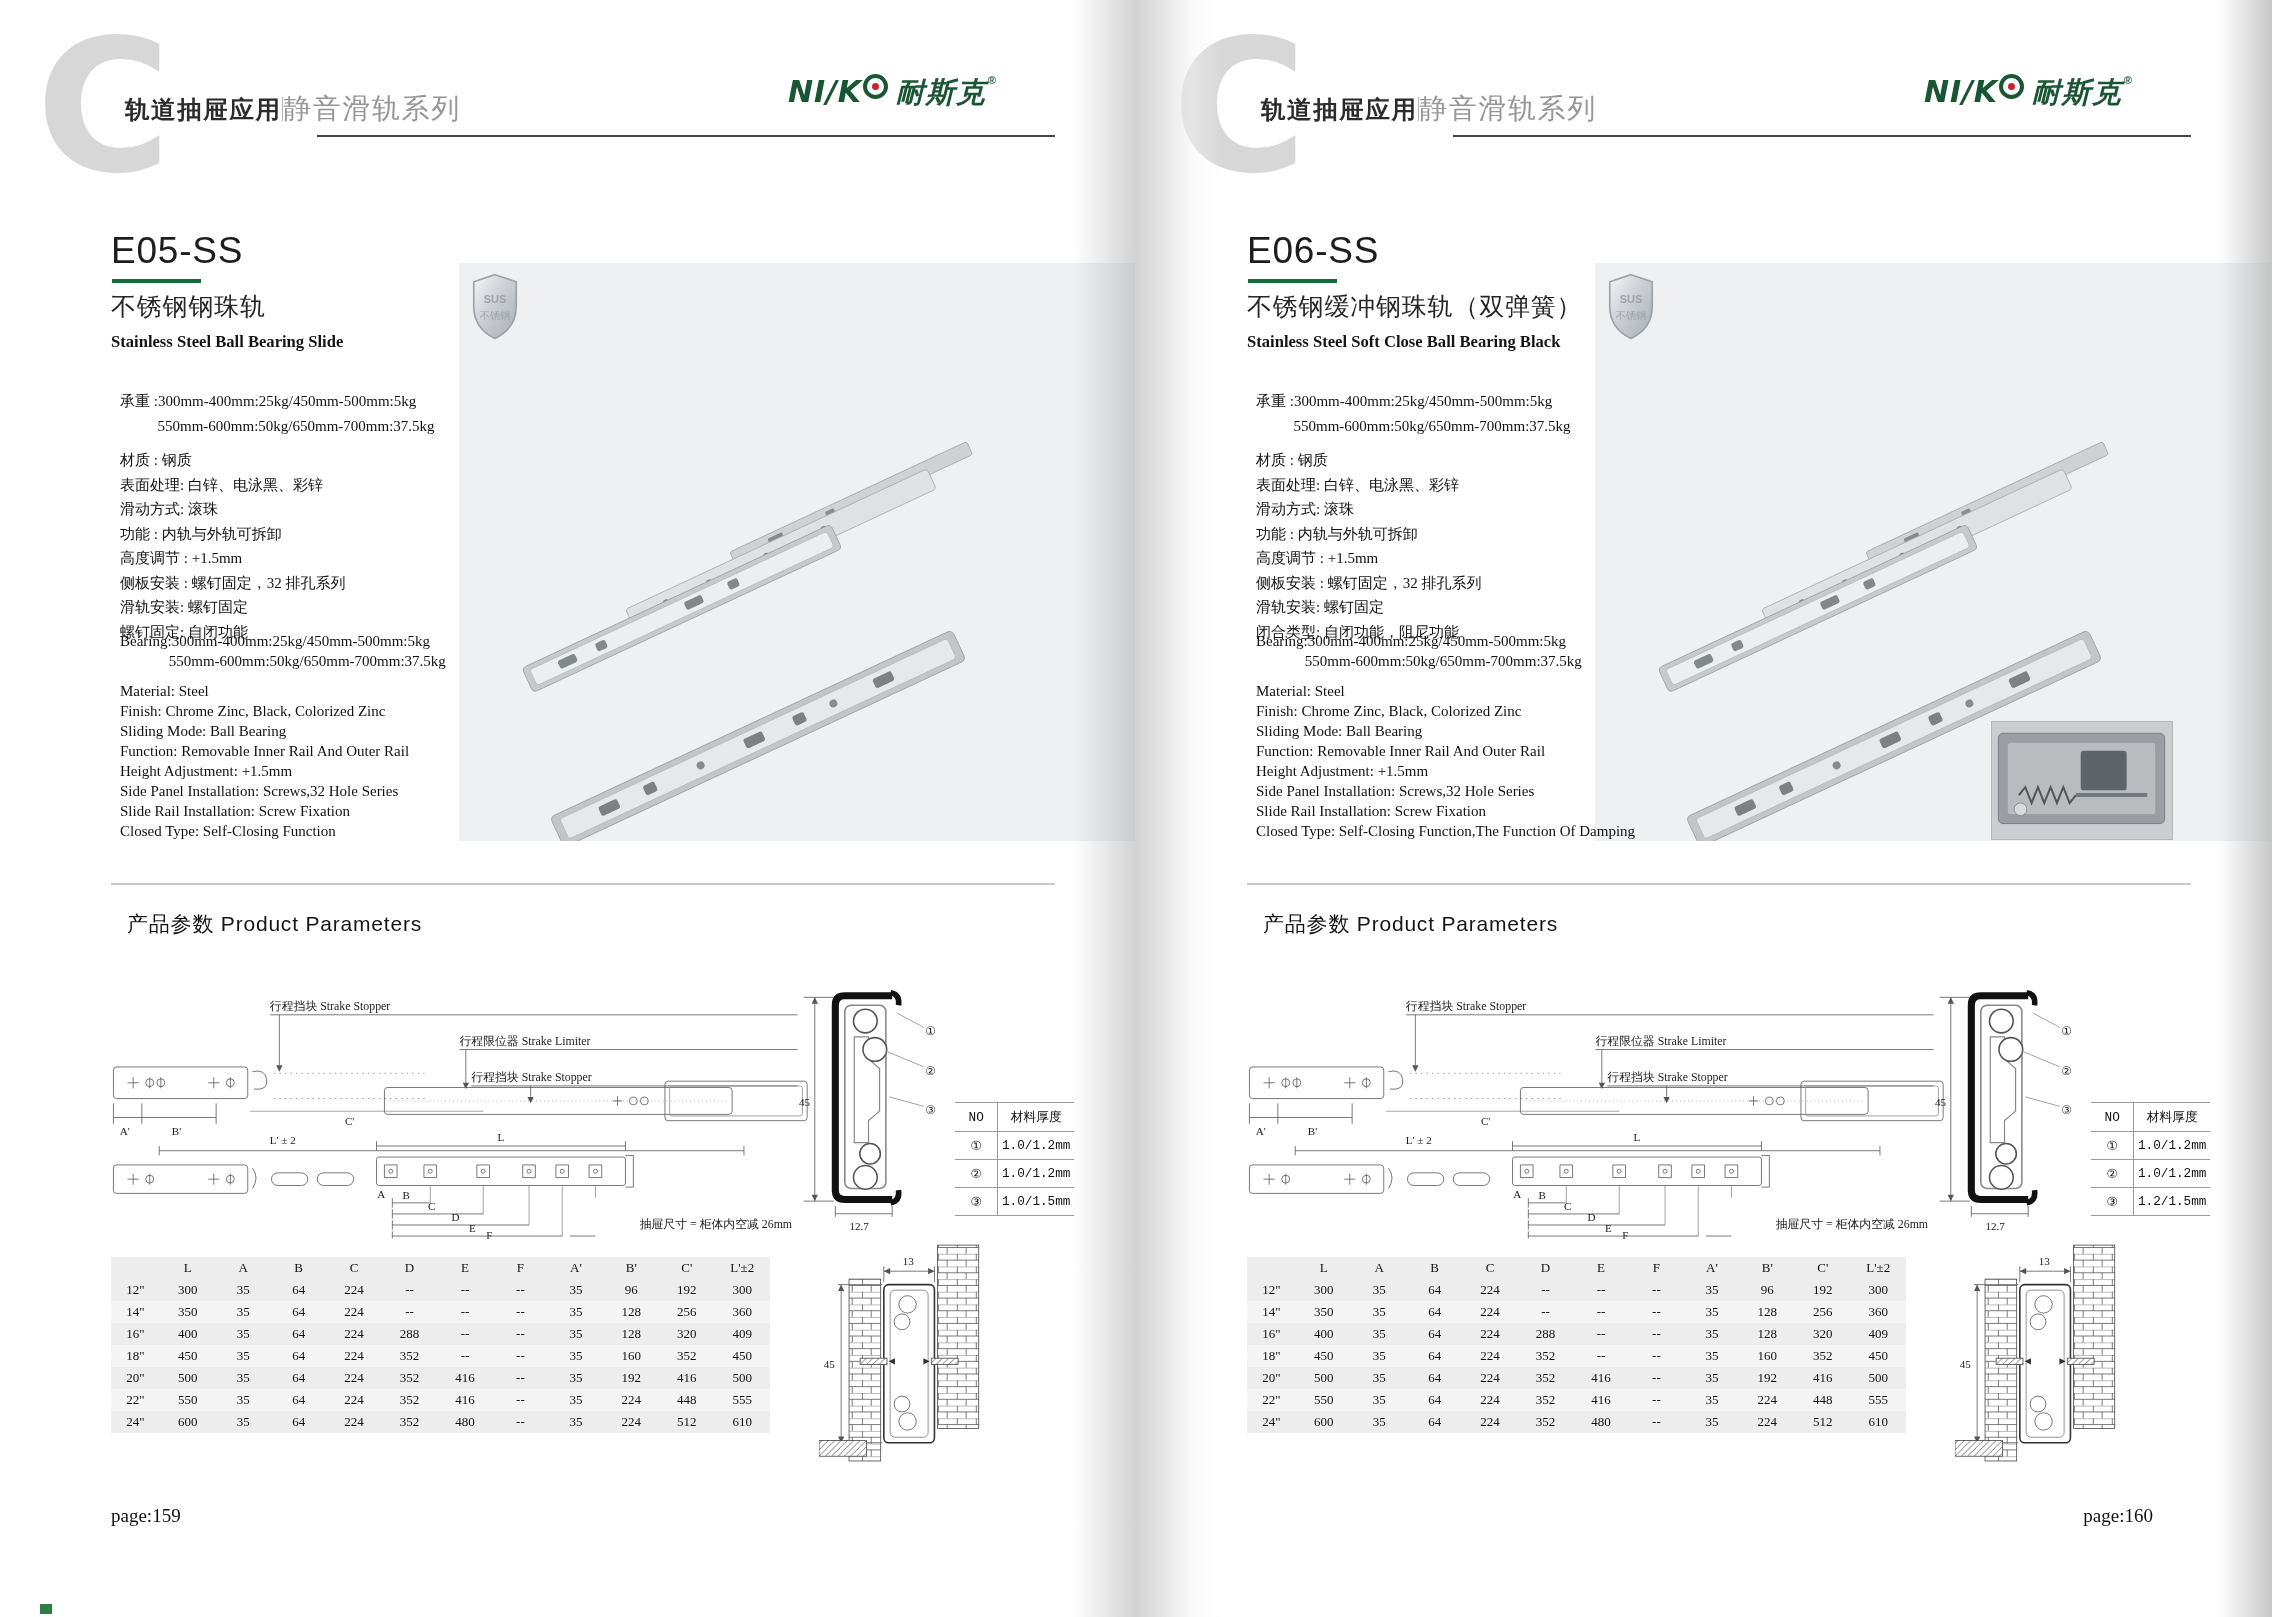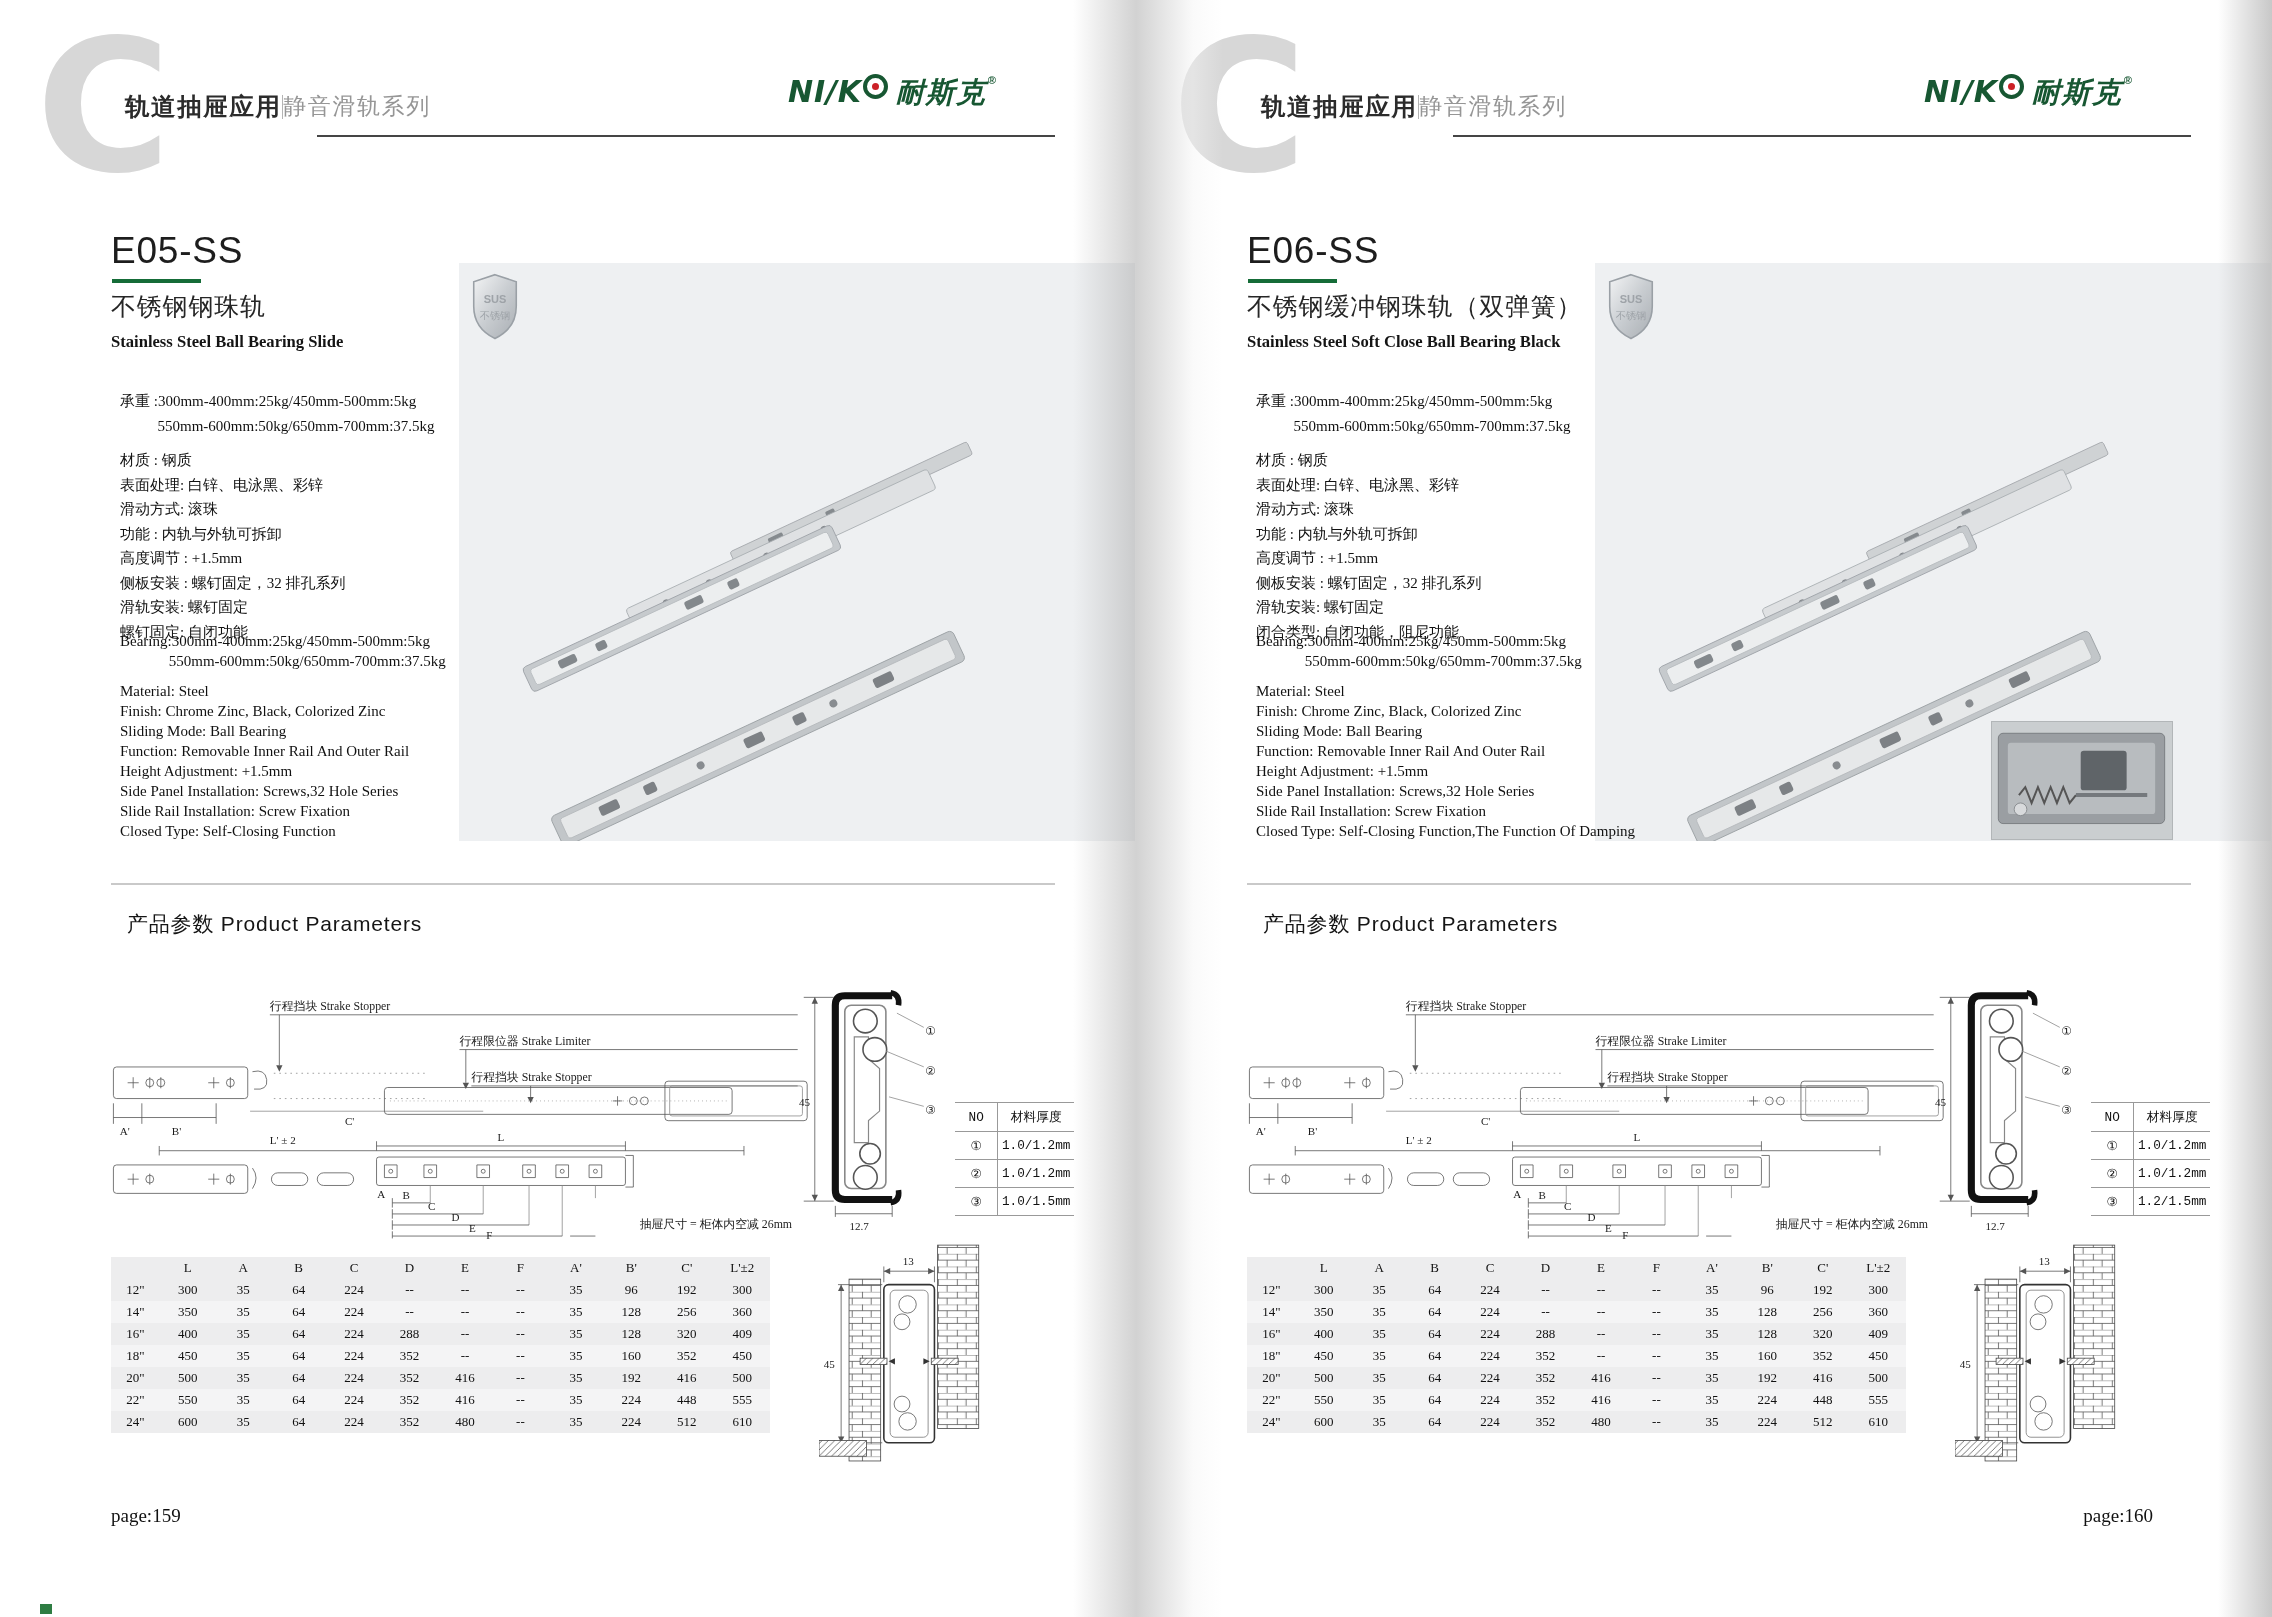--- a/index.html
+++ b/index.html
@@ -6,21 +6,21 @@
   #canvas{position:relative;width:2273px;height:1618px;background:#ffffff;overflow:hidden;
           font-family:"Liberation Sans",sans-serif;color:#1a1a1a;}
   .page{position:absolute;top:0;width:1137px;height:1618px;}
   #page-0{left:0;} #page-1{left:1136px;}
 
   .bigC{position:absolute;left:36px;top:14.2px;font-size:184px;line-height:1;font-weight:bold;
         color:#d7d7d7;font-family:"DejaVu Sans",sans-serif;}
   .hdr{position:absolute;left:125px;top:90px;display:flex;align-items:center;white-space:nowrap;}
   .hdr-zh{font-size:24.5px;font-weight:bold;color:#2b2b2b;letter-spacing:1.6px;}
   .hdr-div{width:1.6px;height:24px;background:#b4b4b4;}
-  .hdr-sub{font-size:23px;color:#969696;letter-spacing:1.6px;}
+  .hdr-sub{font-size:28px;color:#969696;letter-spacing:1.6px;}
   .hdr-line{position:absolute;left:317px;top:135px;width:738px;height:1.6px;background:#454545;}
 
   .logo{position:absolute;left:788px;top:74px;display:flex;align-items:flex-start;color:#175732;font-weight:bold;font-style:italic;}
   .logo-en{font-size:30px;letter-spacing:0.8px;font-family:"DejaVu Sans",sans-serif;}
   .logo-o{width:17.4px;height:17.4px;border:4.7px solid #175732;border-radius:50%;position:relative;margin:0 2.4px 0 0.8px;}
   .logo-dot{position:absolute;left:50%;top:50%;width:7.1px;height:7.1px;margin:-3.6px 0 0 -3.6px;background:#cc2127;border-radius:50%;}
   .logo-cn{font-size:28.5px;margin-left:5.5px;letter-spacing:1.6px;}
   .logo-reg{font-size:11px;align-self:flex-start;margin-top:0px;margin-left:1.6px;}
 
   .model{position:absolute;left:111px;top:230px;font-size:37px;color:#1d1d1d;letter-spacing:0.8px;}

